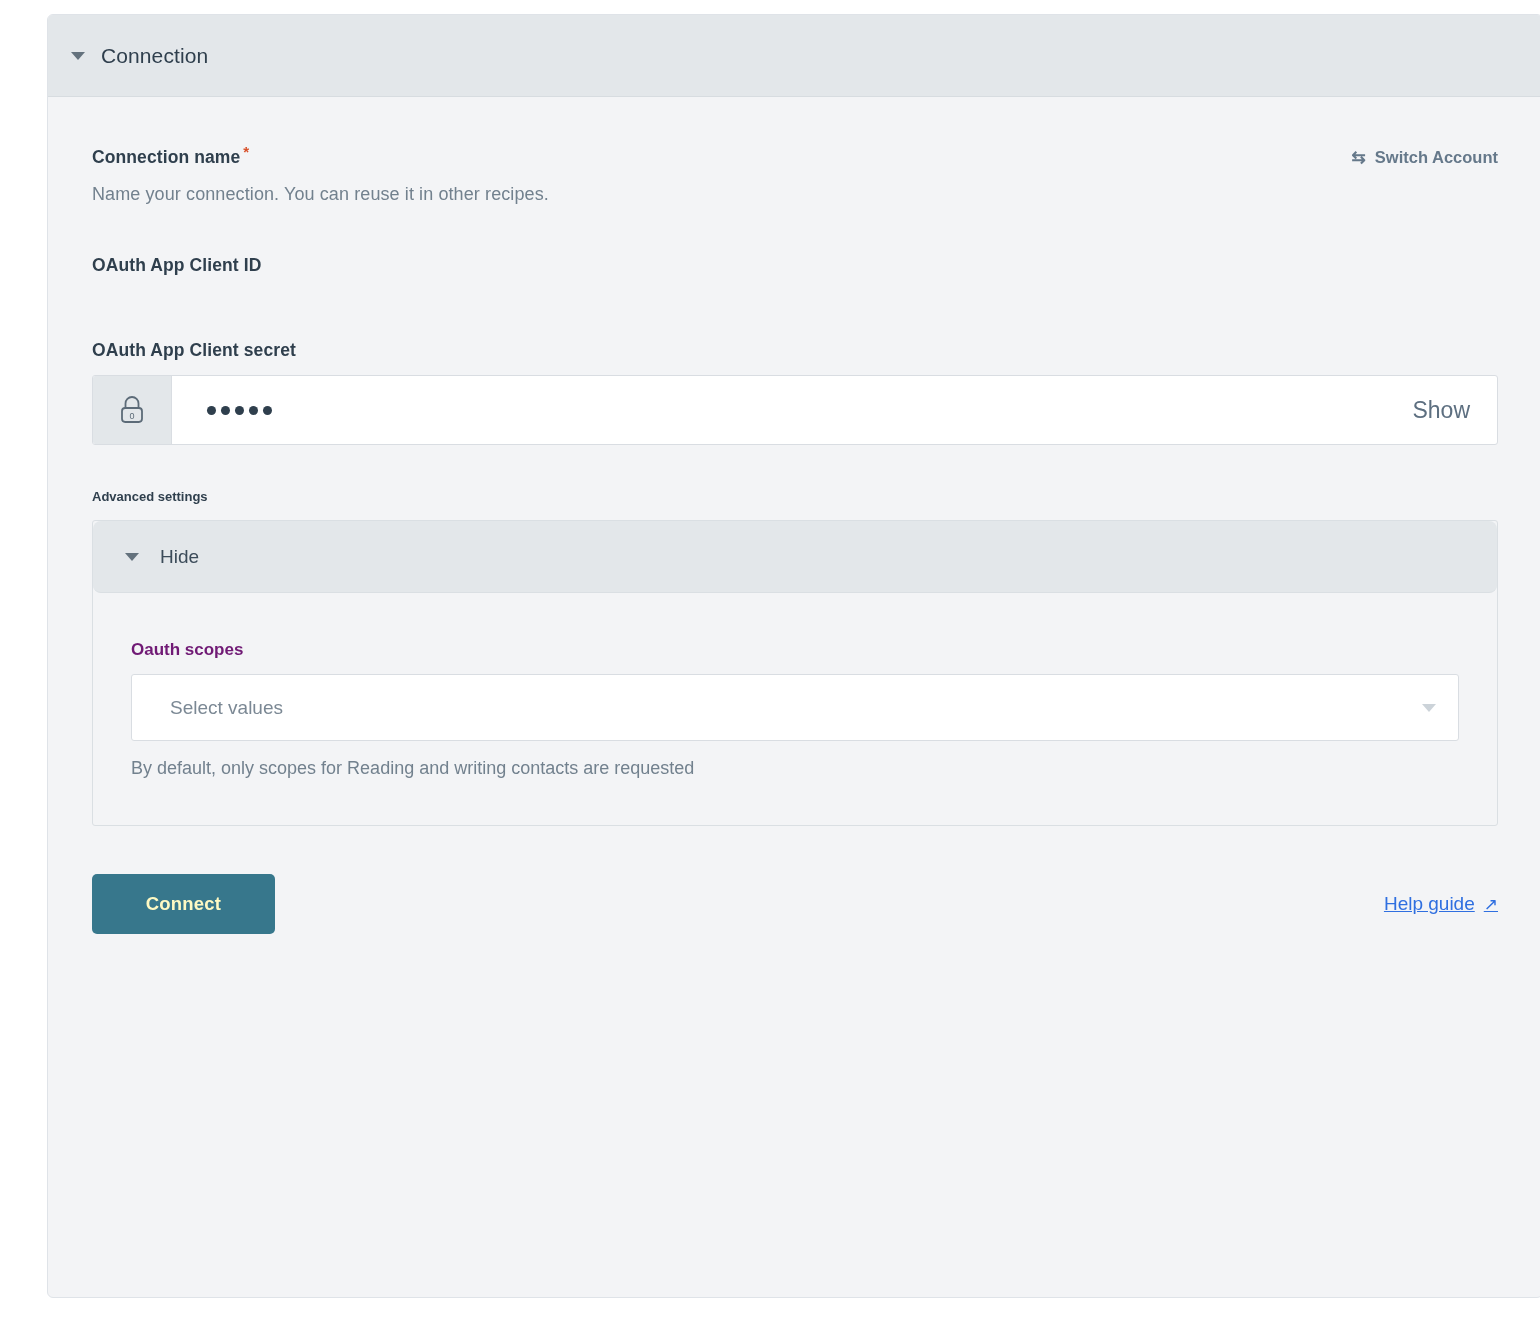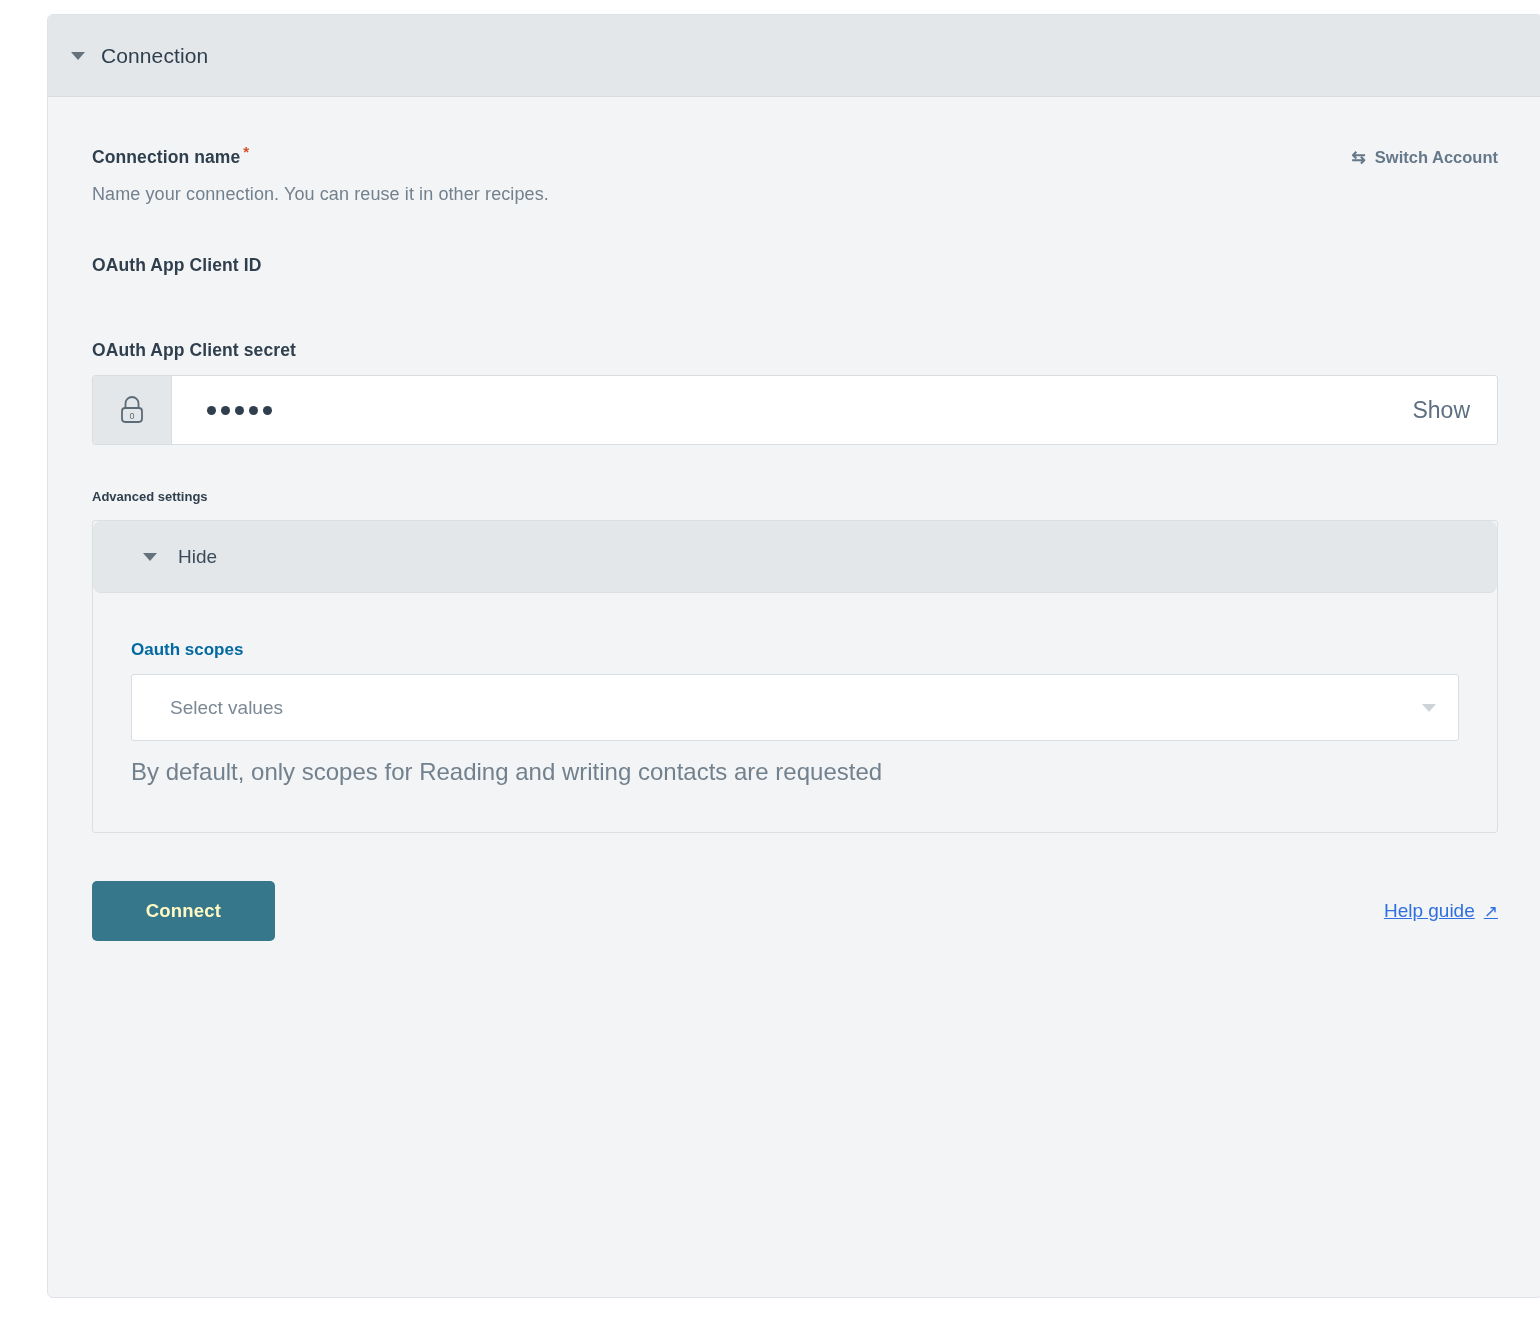--- a/index.html
+++ b/index.html
@@ -191,37 +191,37 @@
     border-radius: 3px;
     background: #f3f4f6;
     overflow: hidden;
   }
   .adv-head {
     height: 72px;
     background: #e3e7ea;
     border-bottom: 1px solid #dadfe3;
     display: flex;
     align-items: center;
-    padding-left: 50px;
+    padding-left: 32px;
     box-sizing: border-box;
     cursor: pointer;
     border-radius: 8px;
   }
   .adv-head .caret-down { margin-right: 21px; }
   .adv-head-label {
     font-size: 19px;
     color: #3b4b59;
   }
   .adv-content {
     padding: 47px 38px 46px 38px;
   }
   .sub-label {
     font-size: 17px;
     font-weight: 700;
-    color: #0369a1;
+    color: #701a75;
     margin-bottom: 14px;
   }
   .select-box {
     width: 100%;
     height: 67px;
     box-sizing: border-box;
     background: #ffffff;
     border: 1px solid #d9dde2;
     border-radius: 3px;
     display: flex;
@@ -236,21 +236,21 @@
   }
   .select-caret {
     width: 0;
     height: 0;
     border-left: 7px solid transparent;
     border-right: 7px solid transparent;
     border-top: 8px solid #ccd3d9;
   }
   .sub-hint {
     margin-top: 17px;
-    font-size: 24px;
+    font-size: 18px;
     color: #72818e;
   }
 
   
   .footer {
     display: flex;
     align-items: center;
     justify-content: space-between;
     padding: 48px 0 0 0;
   }

